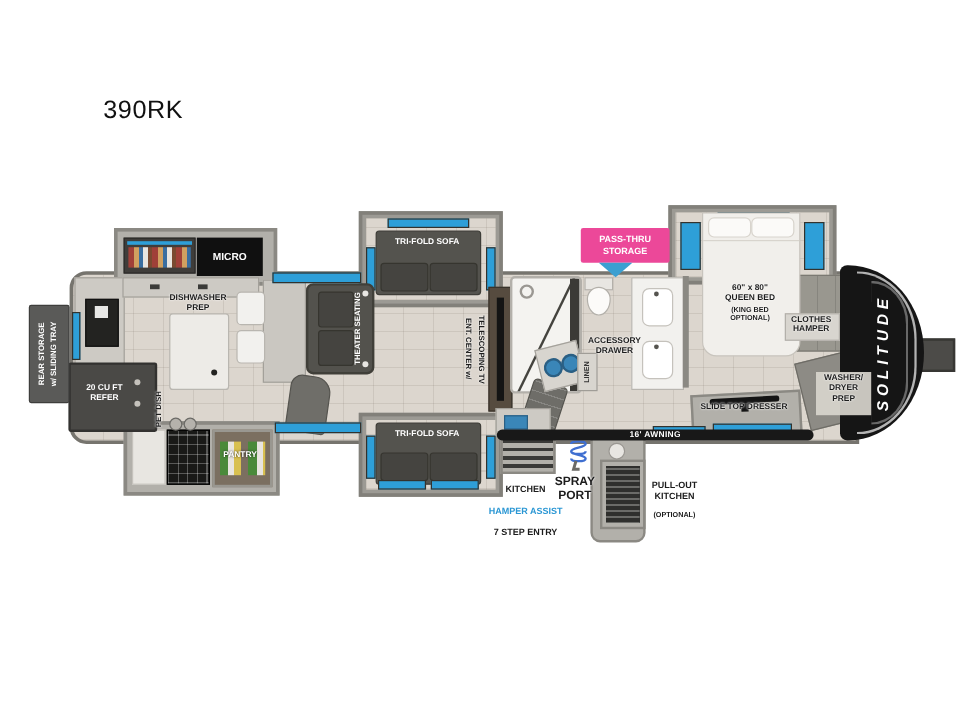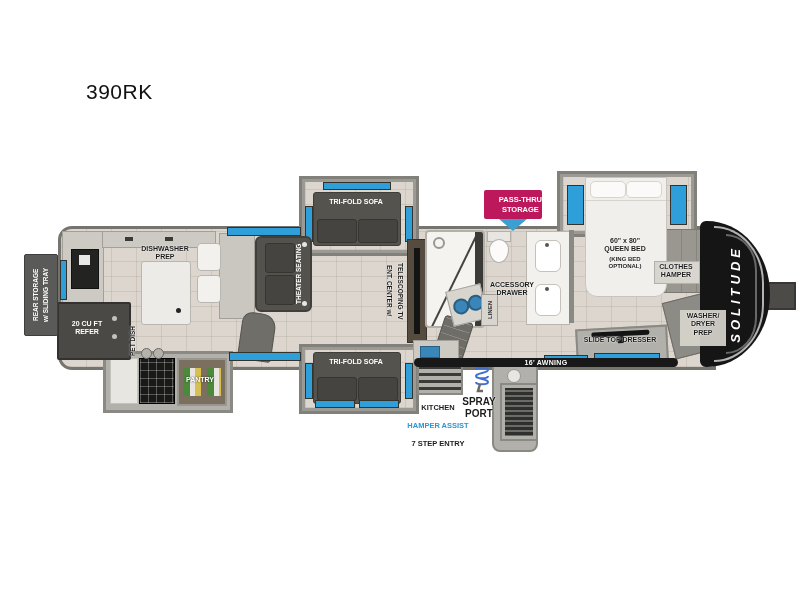--- a/index.html
+++ b/index.html
@@ -29,37 +29,46 @@
 
 <div id="plan">
 
   <div class="abs" style="left:86px;top:80px;font-size:21px;color:#111;letter-spacing:.5px;">390RK</div>
 
   <div class="abs" style="left:24px;top:254px;width:32px;height:80px;background:#5a5a58;border:1px solid #3e3e3c;border-radius:2px;z-index:7;display:flex;align-items:center;justify-content:center;">
     <span class="vtext" style="font-size:6.5px;font-weight:bold;color:#fff;text-align:center;white-space:pre-line;line-height:1.5;">REAR STORAGE
 w/ SLIDING TRAY</span>
   </div>
 
-  <div class="abs" style="left:484px;top:190px;width:58px;height:29px;background:#be185d;border-radius:2px;z-index:7;display:flex;align-items:center;justify-content:flex-end;">
+  <div class="abs" style="left:484px;top:190px;width:74px;height:29px;background:#ec4899;border-radius:2px;z-index:7;display:flex;align-items:center;justify-content:center;">
     <span style="font-size:7.5px;font-weight:bold;color:#fff;text-align:center;white-space:pre-line;line-height:1.25;">PASS-THRU
 STORAGE</span>
   </div>
   <div class="abs" style="left:499px;top:219px;width:0;height:0;border-left:14px solid transparent;border-right:14px solid transparent;border-top:12px solid #3b9fd1;z-index:7;"></div>
 
   <div class="abs floor" style="left:58px;top:226px;width:652px;height:138px;border:3px solid #76746e;border-radius:14px 0 0 14px;z-index:1;"></div>
 
   <div class="abs" style="left:700px;top:221px;width:70px;height:146px;background:#151515;border-radius:6px 64px 64px 6px / 6px 74px 74px 6px;z-index:6;overflow:hidden;">
     <div class="abs" style="inset:5px 6px 5px 14px;border:2px solid #cfcfcf;border-left:none;border-radius:0 56px 56px 0/0 64px 64px 0;opacity:.85;"></div>
     <div class="abs" style="inset:13px 13px 13px 26px;border:2px solid #7d7d7d;border-left:none;border-radius:0 48px 48px 0/0 56px 56px 0;opacity:.8;"></div>
     <div class="abs" style="left:24px;top:18px;height:110px;width:22px;display:flex;align-items:center;justify-content:center;">
       <span class="vtext" style="font-size:13px;font-weight:bold;font-style:italic;letter-spacing:4px;color:#fff;">SOLITUDE</span>
     </div>
   </div>
   <div class="abs" style="left:766px;top:282px;width:26px;height:24px;background:#4c4b48;border:2px solid #383734;z-index:5;"></div>
 
+  <div class="slide" style="left:95px;top:190px;width:130px;height:42px;">
+    <div class="abs" style="left:5px;top:5px;width:58px;height:28px;background:#3f3d3a;border:1px solid #2c2b28;">
+      <div class="abs" style="left:2px;top:2px;right:2px;height:3px;background:#2e9fd8;"></div>
+      <div class="abs" style="left:3px;top:7px;right:3px;bottom:4px;background:repeating-linear-gradient(90deg,#a04038 0 5px,#d0a060 5px 9px,#3a6ea0 9px 12px,#e8e5e0 12px 16px,#7a4a30 16px 20px);"></div>
+    </div>
+    <div class="abs" style="left:66px;top:5px;width:55px;height:32px;background:#101010;display:flex;align-items:center;justify-content:center;">
+      <span style="font-size:8.5px;font-weight:bold;color:#fff;">MICRO</span>
+    </div>
+  </div>
 
   <div class="slide-dk" style="left:299px;top:176px;width:114px;height:74px;">
     <div class="abs floor" style="inset:3px;"></div>
     <div class="win" style="left:21px;top:3px;width:66px;height:6px;"></div>
     <div class="win" style="left:3px;top:27px;width:6px;height:34px;"></div>
     <div class="win" style="right:3px;top:27px;width:6px;height:34px;"></div>
     <div class="sofa" style="left:11px;top:13px;width:86px;height:52px;">
       <div class="cushion" style="left:3px;top:26px;width:38px;height:22px;"></div>
       <div class="cushion" style="left:44px;top:26px;width:38px;height:22px;"></div>
     </div>
@@ -226,14 +235,19 @@
     <path d="M8 17 L6 24 L11 24" fill="none" stroke="#6b6a66" stroke-width="2.5"></path>
   </svg>
   <div class="lbl" style="left:456px;top:396px;width:46px;font-size:10px;">SPRAY
 PORT</div>
 
   <div class="abs" style="left:492px;top:364px;width:42px;height:84px;background:#b2b0aa;border:2px solid #8b8983;border-radius:0 0 8px 8px;z-index:3;">
     <div class="abs" style="left:13px;top:3px;width:12px;height:12px;background:#e8e6e2;border:1px solid #9a9792;border-radius:50%;"></div>
     <div class="abs" style="left:6px;top:17px;width:28px;height:48px;background:#2f2f2d;border:2px solid #8b8983;
          background-image:repeating-linear-gradient(180deg,#6b6b68 0 2px,transparent 2px 5px);background-clip:content-box;padding:3px;"></div>
   </div>
+  <div class="lbl" style="left:534px;top:392px;width:56px;font-size:7.5px;">
+    <span style="display:block;white-space:pre-line;">PULL-OUT
+KITCHEN</span>
+    <span style="display:block;font-size:6px;">(OPTIONAL)</span>
+  </div>
 
 </div>
 
 </body></html>

